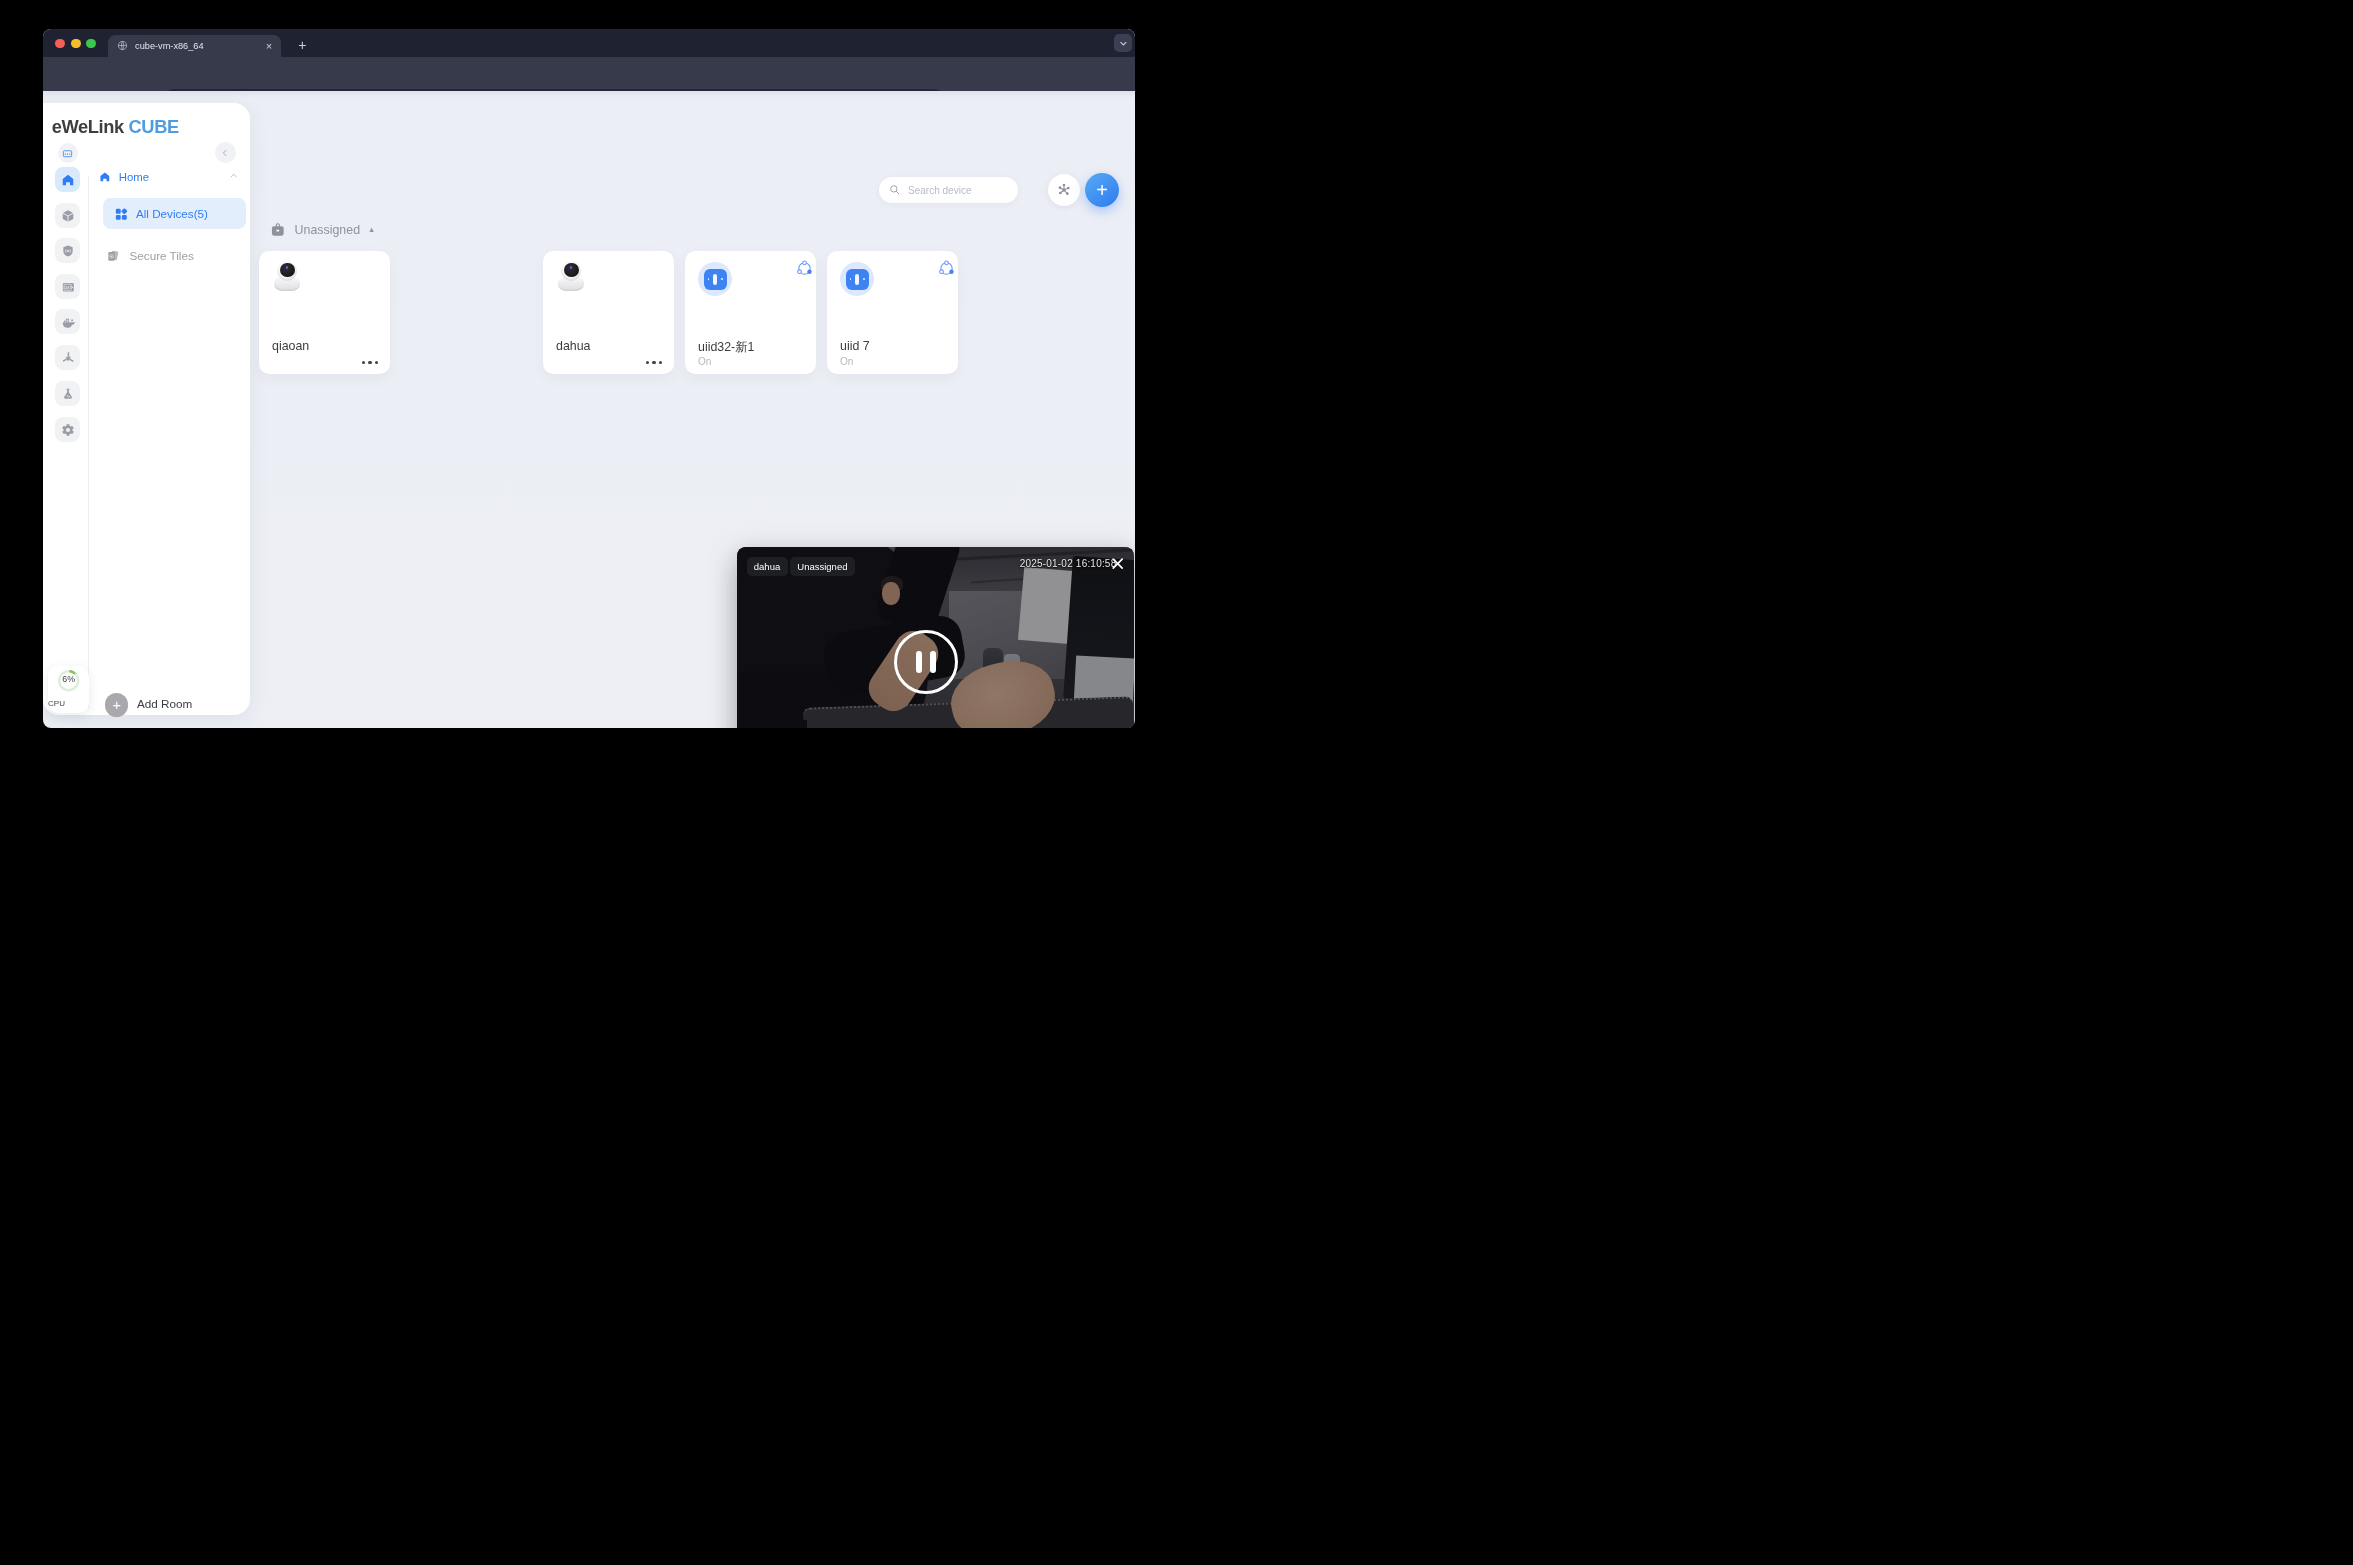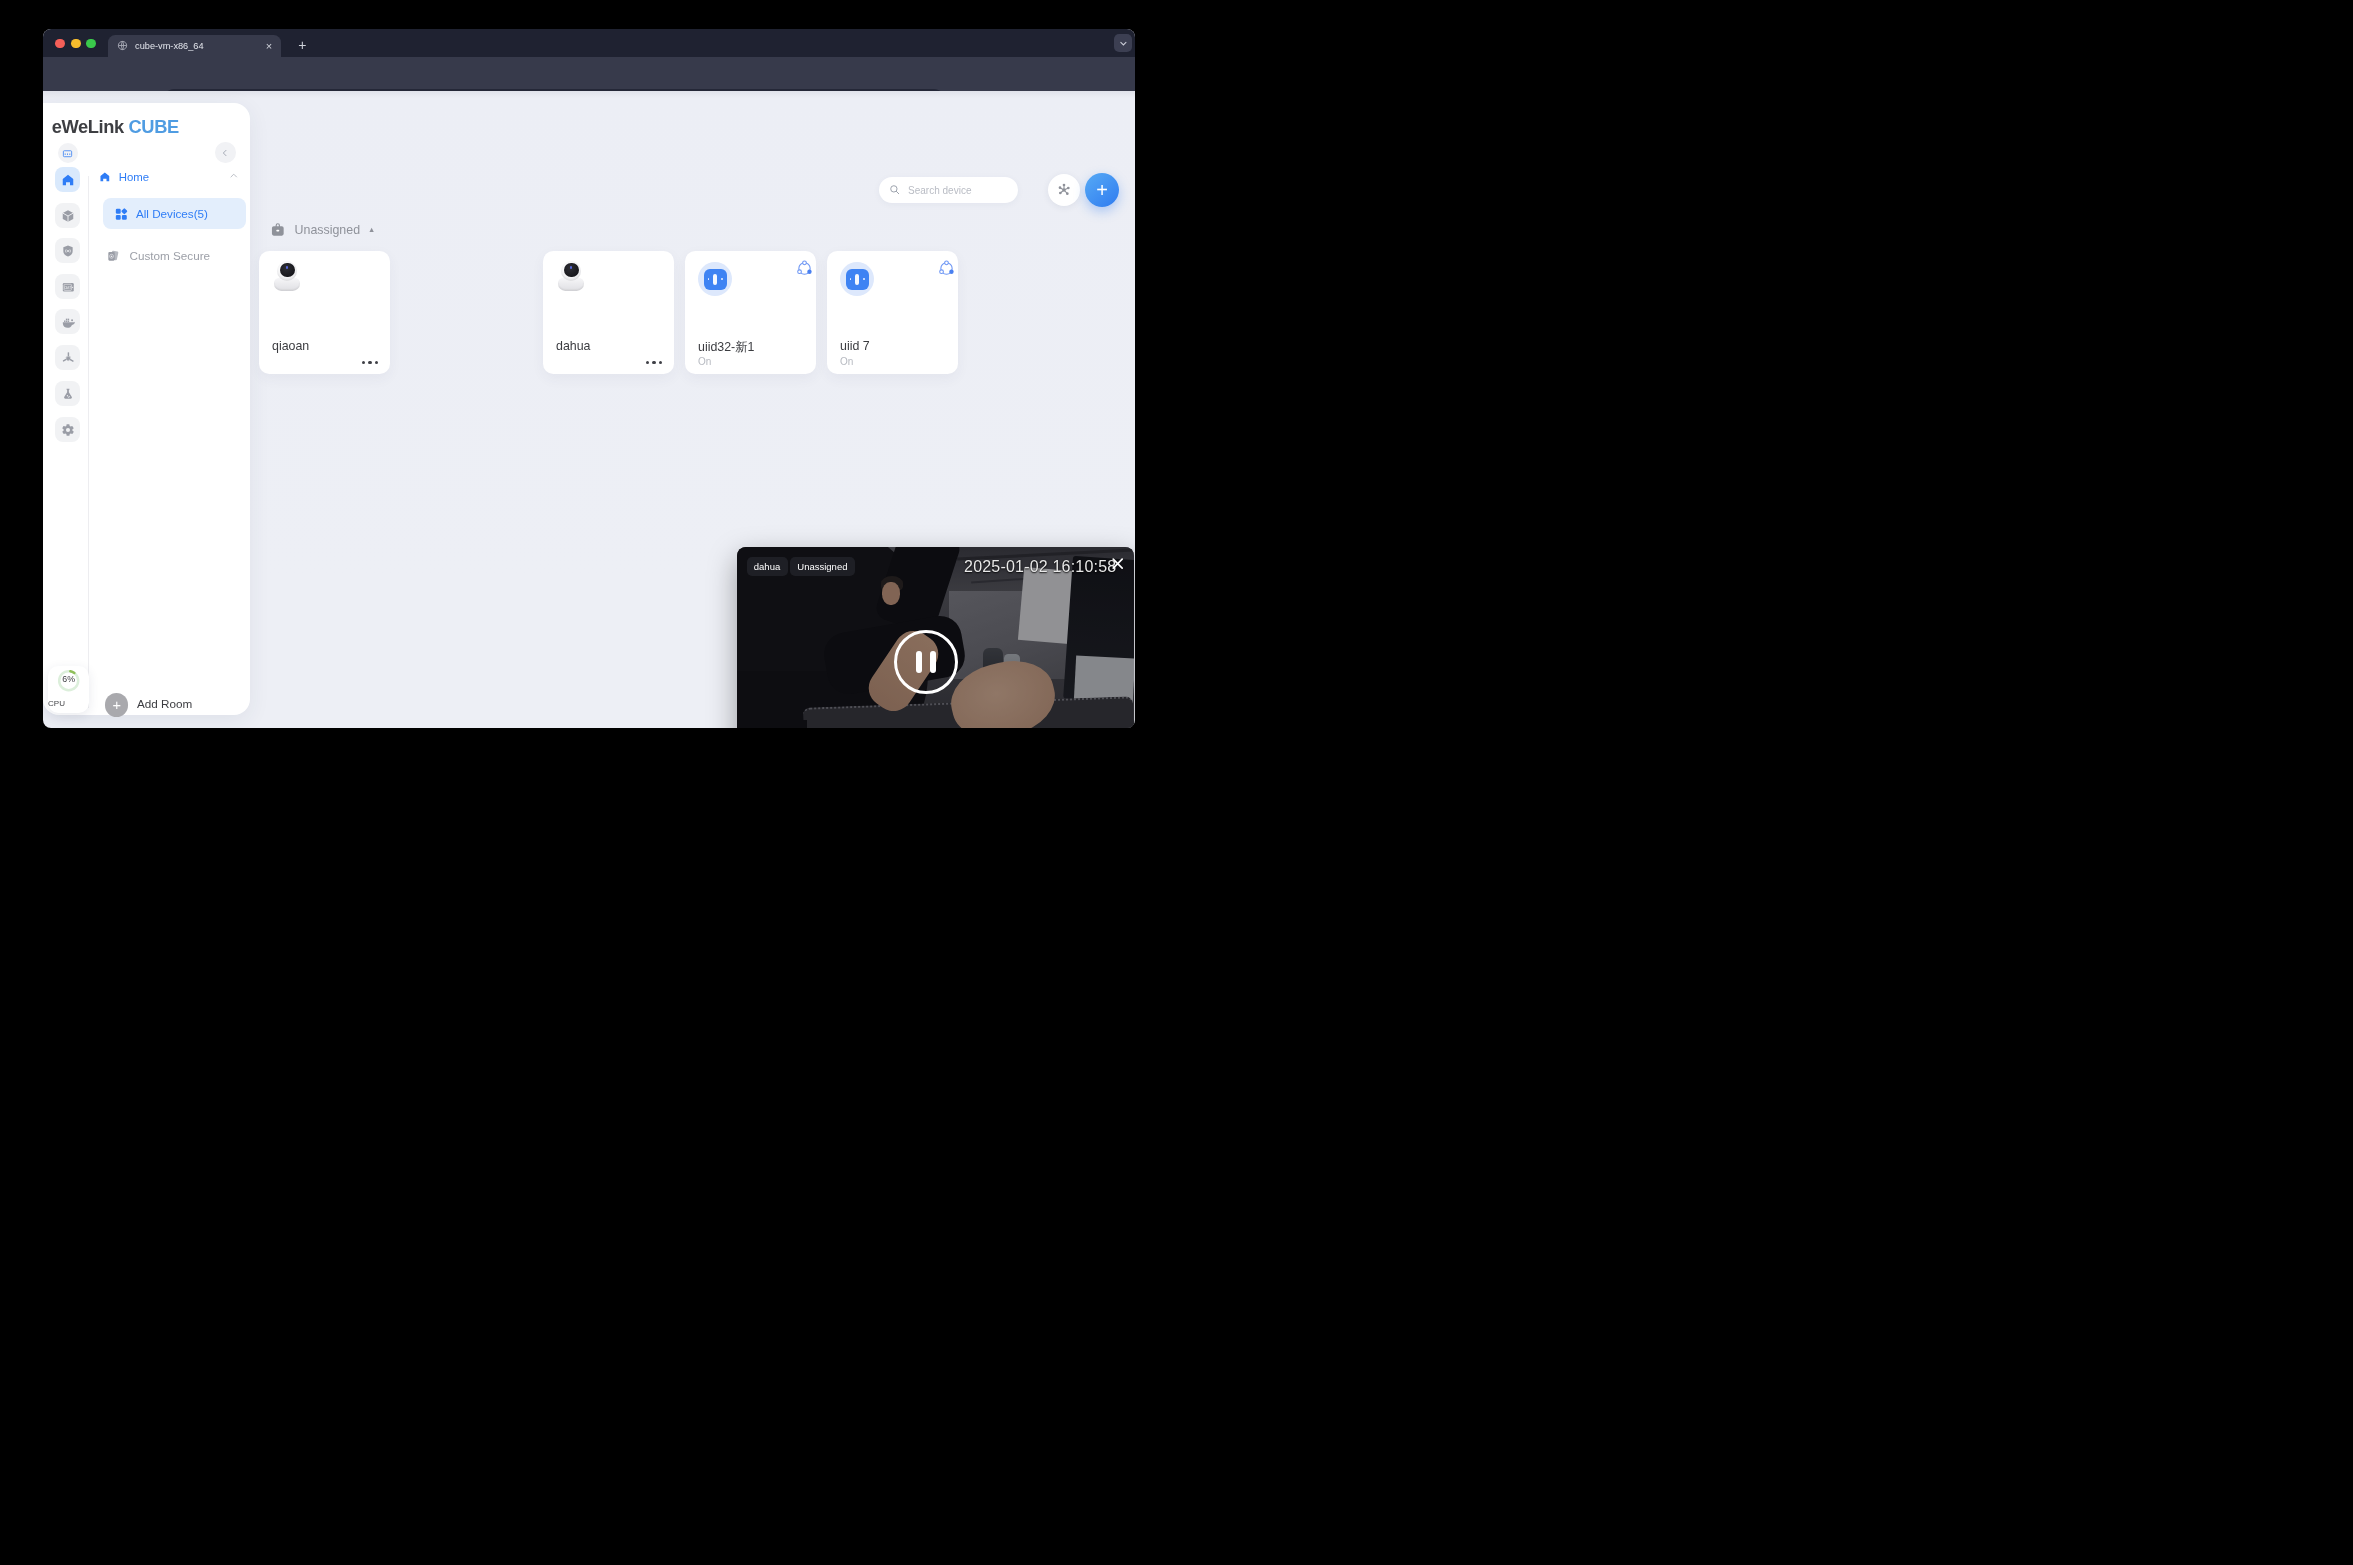--- a/index.html
+++ b/index.html
@@ -73,21 +73,21 @@
   .sw-avatar{position:absolute;left:13px;top:11px;width:34px;height:34px;border-radius:50%;background:#dde8fc;}
   .sw-icon{position:absolute;left:5.9px;top:7.3px;width:23px;height:20.5px;border-radius:5.9px;background:#3e83f3;}
   .sw-bar{position:absolute;left:9.5px;top:4.4px;width:4px;height:11.7px;border-radius:2.2px;background:#f4f8ff;}
   .sw-dot{position:absolute;top:9.2px;width:1.9px;height:1.9px;border-radius:50%;background:#e8f0ff;}
   .share{position:absolute;left:111px;top:8.8px;width:17px;height:17px;}
   
   .player{left:694px;top:456px;width:397px;height:226px;border-radius:8.8px;overflow:hidden;background:#333;box-shadow:0 10.3px 29px rgba(0,0,0,.35);}
   .scene{position:absolute;inset:0;background:linear-gradient(180deg,#5a5a60 0%,#47474c 55%,#303034 100%);}
   .sc{position:absolute;}
   .badge{position:absolute;top:10.3px;height:18.3px;background:rgba(35,36,42,.78);border-radius:5.1px;color:#fff;font-size:9.5px;display:flex;align-items:center;padding:0 7.3px;}
-  .tstamp{position:absolute;right:17.6px;top:11px;color:#e9e9e9;font-size:16px;text-shadow:0 0.7px 1.5px rgba(0,0,0,.8), 0 0 1.5px rgba(0,0,0,.6);letter-spacing:0.2px;}
+  .tstamp{position:absolute;right:17.6px;top:11px;color:#e9e9e9;font-size:10px;text-shadow:0 0.7px 1.5px rgba(0,0,0,.8), 0 0 1.5px rgba(0,0,0,.6);letter-spacing:0.2px;}
   .pclose{position:absolute;right:5.9px;top:6.6px;width:20px;height:20px;display:flex;align-items:center;justify-content:center;}
   .pausebtn{position:absolute;left:157px;top:83px;width:64px;height:64px;border:3.7px solid #fff;border-radius:50%;box-sizing:border-box;display:flex;align-items:center;justify-content:center;gap:8.8px;}
   .pausebtn i{width:5.9px;height:22px;background:#fff;border-radius:2.9px;}
   svg{display:block;}
 </style>
 </head>
 <body>
 
 <div class="stage">
   <div class="abs window">
@@ -270,21 +270,21 @@
           <span class="alldev-label">All Devices(5)</span>
         </div>
 
         <div class="abs menurow" style="left:63px;top:146px;width:132px;height:14.6px">
           <svg width="14" height="14" viewBox="0 0 24 24">
               <rect x="9" y="3.5" width="11" height="15" rx="2" fill="#b7bac1" transform="rotate(12 14 11)"></rect>
               <rect x="4" y="5" width="11" height="15" rx="2" fill="#9a9da6"></rect>
               <circle cx="9.5" cy="12.5" r="3.4" fill="none" stroke="#f1f2f4" stroke-width="1"></circle>
               <path d="M9.5 10.6l.6 1.2 1.3.2-.95.9.2 1.3-1.15-.6-1.15.6.2-1.3-.95-.9 1.3-.2.6-1.2z" fill="#f1f2f4"></path>
             </svg>
-          <span class="custom-label" style="margin-left:9.5px">Custom Secure</span>
+          <span class="custom-label" style="margin-left:9.5px">Secure Tiles</span>
         </div>
 
         <div class="abs cpu-card">
           <svg class="abs" style="left:8.8px;top:2.2px" width="23.4" height="23.4" viewBox="0 0 32 32">
             <circle cx="16" cy="16" r="13" fill="none" stroke="#dcefdb" stroke-width="3.4"></circle>
             <circle cx="16" cy="16" r="13" fill="none" stroke="#8fbf5a" stroke-width="3.4" stroke-linecap="round" stroke-dasharray="6 75.7" transform="rotate(-80 16 16)"></circle>
           </svg>
           <div class="cpu-val">6%</div>
           <div class="cpu-label">CPU</div>
         </div>

